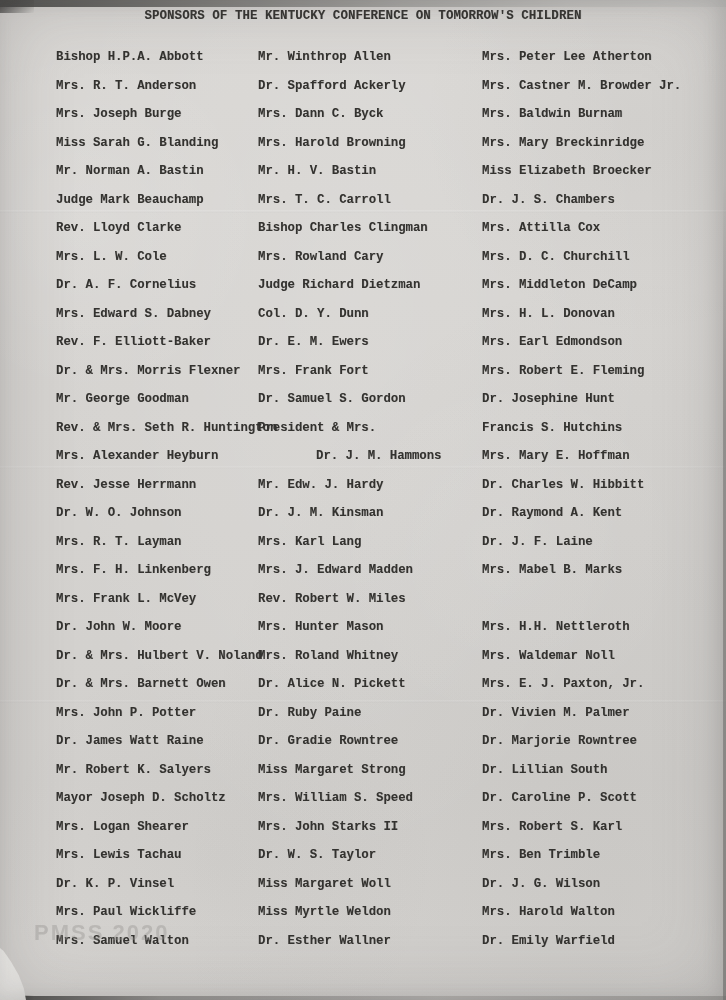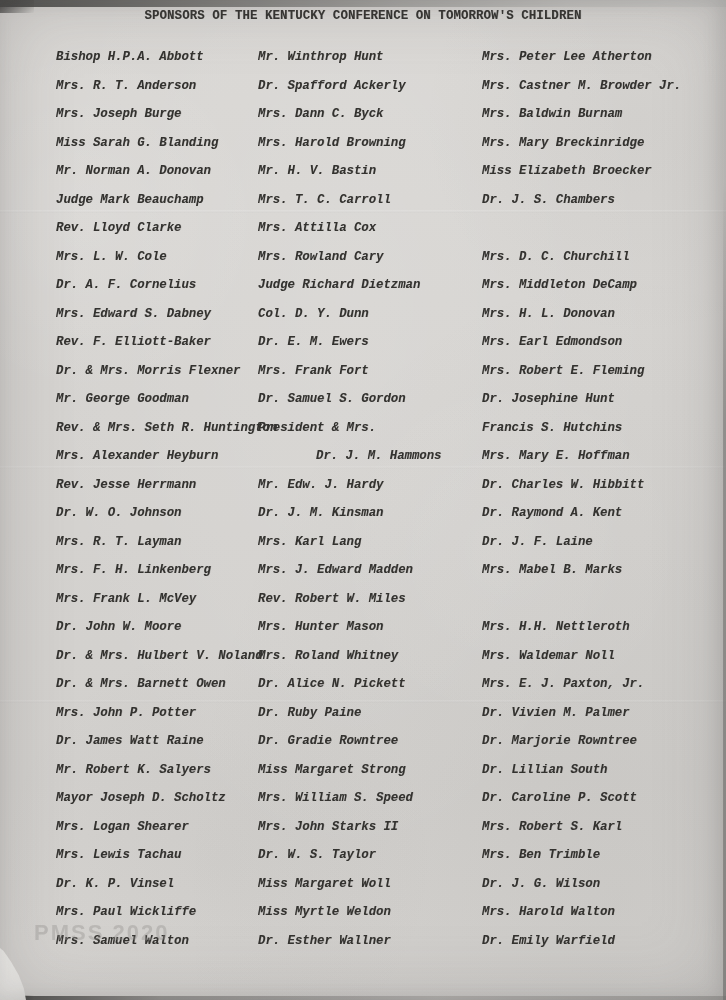--- a/index.html
+++ b/index.html
@@ -44,21 +44,21 @@
   .crease-b { top: 466px; background: linear-gradient(to bottom, rgba(255,255,255,0.30), rgba(60,60,58,0.05)); opacity: .4; }
   .crease-c { top: 700px; background: linear-gradient(to bottom, rgba(255,255,255,0.30), rgba(60,60,58,0.06)); opacity: .45; }
 
   .title {
     position: absolute; top: 9px; left: 0; width: 100%;
     margin: 0; text-align: center;
     font-size: 12.4px; font-weight: 700; letter-spacing: 0.1px;
     color: #33322f; text-shadow: 0.4px 0.4px 0.3px rgba(55,54,52,0.35);
   }
 
-  .rows { position: absolute; top: 43px; left: 0; width: 726px; padding-left: 56px; box-sizing: border-box; font-style: italic; }
+  .rows { position: absolute; top: 43px; left: 0; width: 726px; padding-left: 56px; box-sizing: border-box; }
   .trow {
     display: grid; grid-template-columns: 202px 224px 1fr;
     height: 28.5px; align-items: center;
   }
   .cell {
     white-space: nowrap; overflow: visible;
     font-size: 12.3px; font-weight: 600; color: #33322f;
     text-shadow: 0.35px 0.35px 0.25px rgba(55,54,52,0.30);
   }
   
@@ -103,50 +103,51 @@
   <div class="blotches"></div>
   <div class="crease crease-a"></div>
   <div class="crease crease-b"></div>
   <div class="crease crease-c"></div>
 
   <h1 class="title">SPONSORS OF THE KENTUCKY CONFERENCE ON TOMORROW'S CHILDREN</h1>
 
   <div class="rows" id="rows">
       <div class="trow">
         <span class="cell c1">Bishop H.P.A. Abbott</span>
-        <span class="cell c2">Mr. Winthrop Hunt</span>
+        <span class="cell c2">Mr. Winthrop Allen</span>
         <span class="cell c3">Mrs. Peter Lee Atherton</span>
       </div>
       <div class="trow">
         <span class="cell c1">Mrs. R. T. Anderson</span>
         <span class="cell c2">Dr. Spafford Ackerly</span>
         <span class="cell c3">Mrs. Castner M. Browder Jr.</span>
       </div>
       <div class="trow">
         <span class="cell c1">Mrs. Joseph Burge</span>
         <span class="cell c2">Mrs. Dann C. Byck</span>
         <span class="cell c3">Mrs. Baldwin Burnam</span>
       </div>
       <div class="trow">
         <span class="cell c1">Miss Sarah G. Blanding</span>
         <span class="cell c2">Mrs. Harold Browning</span>
         <span class="cell c3">Mrs. Mary Breckinridge</span>
       </div>
       <div class="trow">
-        <span class="cell c1">Mr. Norman A. Donovan</span>
+        <span class="cell c1">Mr. Norman A. Bastin</span>
         <span class="cell c2">Mr. H. V. Bastin</span>
         <span class="cell c3">Miss Elizabeth Broecker</span>
       </div>
       <div class="trow">
         <span class="cell c1">Judge Mark Beauchamp</span>
         <span class="cell c2">Mrs. T. C. Carroll</span>
         <span class="cell c3">Dr. J. S. Chambers</span>
       </div>
       <div class="trow">
         <span class="cell c1">Rev. Lloyd Clarke</span>
+        <span class="cell c2">Bishop Charles Clingman</span>
         <span class="cell c3">Mrs. Attilla Cox</span>
       </div>
       <div class="trow">
         <span class="cell c1">Mrs. L. W. Cole</span>
         <span class="cell c2">Mrs. Rowland Cary</span>
         <span class="cell c3">Mrs. D. C. Churchill</span>
       </div>
       <div class="trow">
         <span class="cell c1">Dr. A. F. Cornelius</span>
         <span class="cell c2">Judge Richard Dietzman</span>

